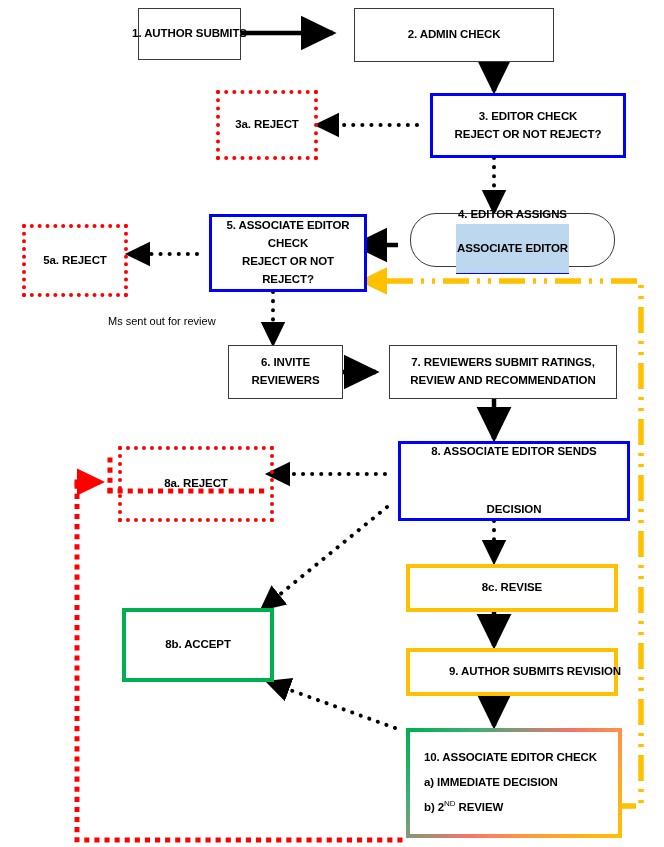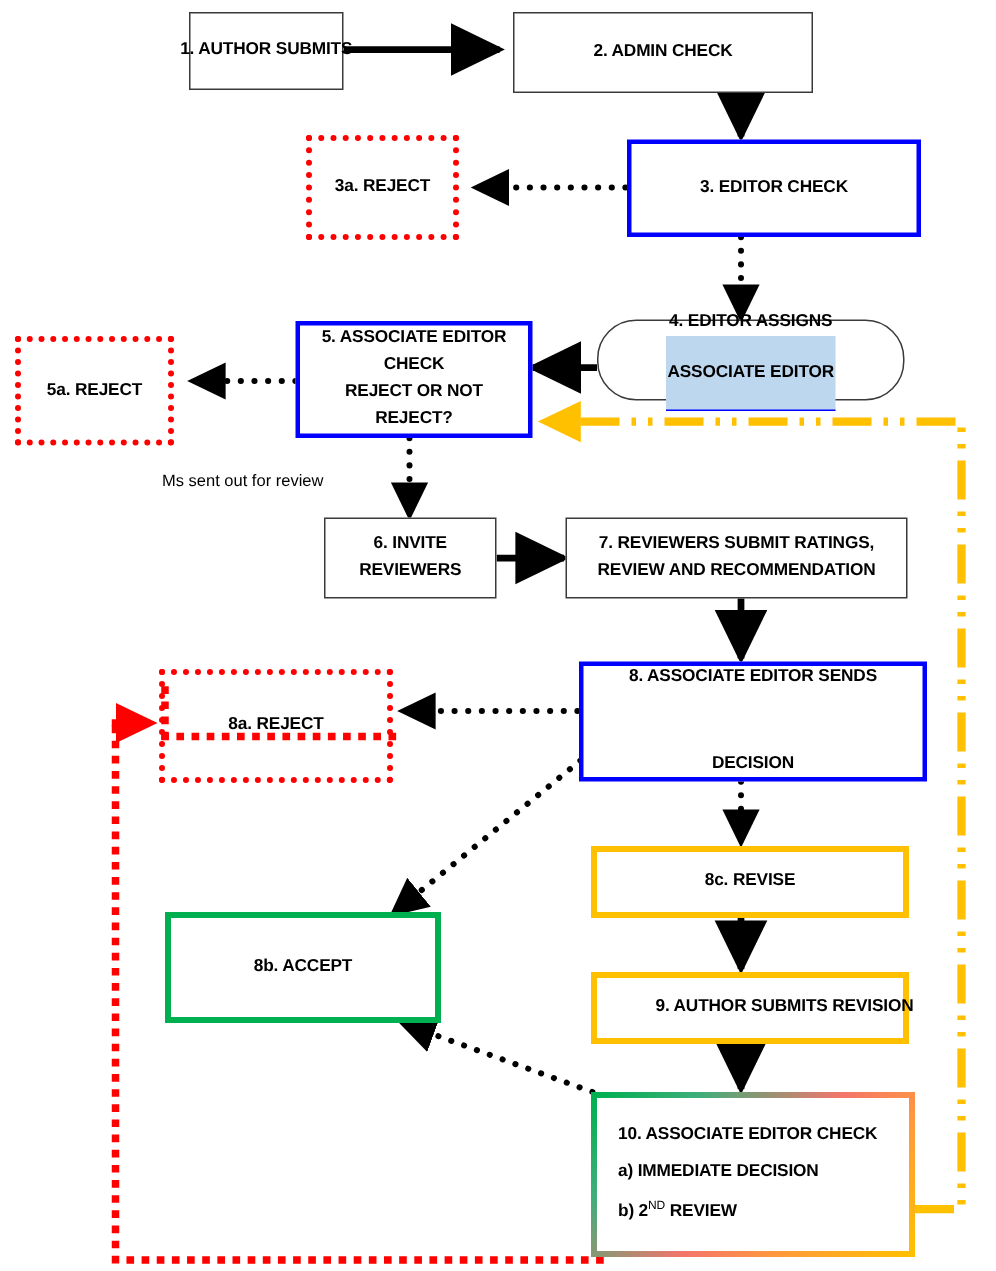--- a/index.html
+++ b/index.html
@@ -33,20 +33,21 @@
     align-items: center;
     justify-content: center;
     text-align: center;
     background: #ffffff;
     font-weight: bold;
     font-size: 11.5px;
     line-height: 1.55;
     color: #000000;
     letter-spacing: -0.1px;
     z-index: 3;
+    margin-left: 12px;
   }
   .node .ln { display: block; white-space: nowrap; }
   .node.black-box { border: 1.5px solid #3a3a3a; }
   .node.blue-box  { border: 3px solid #0000ff; }
   .node.red-box   { border: 4px dotted #ff0000; background: transparent; }
   .node.green-box { border: 4px solid #00b050; }
   .node.orange-box{ border: 4px solid #ffc000; }
   .node.grad-box {
     border: 4px solid transparent;
     border-image: linear-gradient(135deg, #00b050 0%, #3fae7a 22%, #f4756b 52%, #ff9a3c 72%, #ffc000 100%) 1;
@@ -173,20 +174,21 @@
   <div class="node black-box" style="left:342px; top:8px; width:200px; height:54px;">
     <span class="ln">2. ADMIN CHECK</span>
   </div>
 
   <div class="node red-box" style="left:204px; top:90px; width:102px; height:70px;">
     <span class="ln">3a.  REJECT</span>
   </div>
 
   <div class="node blue-box" style="left:418px; top:93px; width:196px; height:65px;">
     <span class="ln">3.  EDITOR CHECK</span>
+    <span class="ln">REJECT OR NOT REJECT?</span>
   </div>
 
   <div class="node black-box" style="left:398px; top:213px; width:205px; height:54px;border-radius:26px;">
     <span class="ln">4.  EDITOR ASSIGNS</span>
     <span class="ln hl-underline">ASSOCIATE  EDITOR</span>
   </div>
 
   <div class="node blue-box" style="left:197px; top:214px; width:158px; height:78px;">
     <span class="ln">5. ASSOCIATE EDITOR</span>
     <span class="ln">CHECK</span>
@@ -216,21 +218,21 @@
 
   <div class="node blue-box" style="left:386px; top:441px; width:232px; height:80px;gap:40px;">
     <span class="ln">8.  ASSOCIATE EDITOR SENDS</span>
     <span class="ln">DECISION</span>
   </div>
 
   <div class="node orange-box" style="left:394px; top:564px; width:212px; height:48px;">
     <span class="ln">8c.  REVISE</span>
   </div>
 
-  <div class="node green-box" style="left:110px; top:608px; width:184px; height:74px;">
+  <div class="node green-box" style="left:110px; top:608px; width:152px; height:74px;">
     <span class="ln">8b.  ACCEPT</span>
   </div>
 
   <div class="node orange-box" style="left:394px; top:648px; width:212px; height:48px;padding-left:46px;">
     <span class="ln">9.  AUTHOR SUBMITS REVISION</span>
   </div>
 
   <div class="node grad-box pad-l" style="left:394px; top:728px; width:216px; height:110px;">
     <span class="ln">10. ASSOCIATE EDITOR CHECK</span>
     <span class="gapline"></span>

